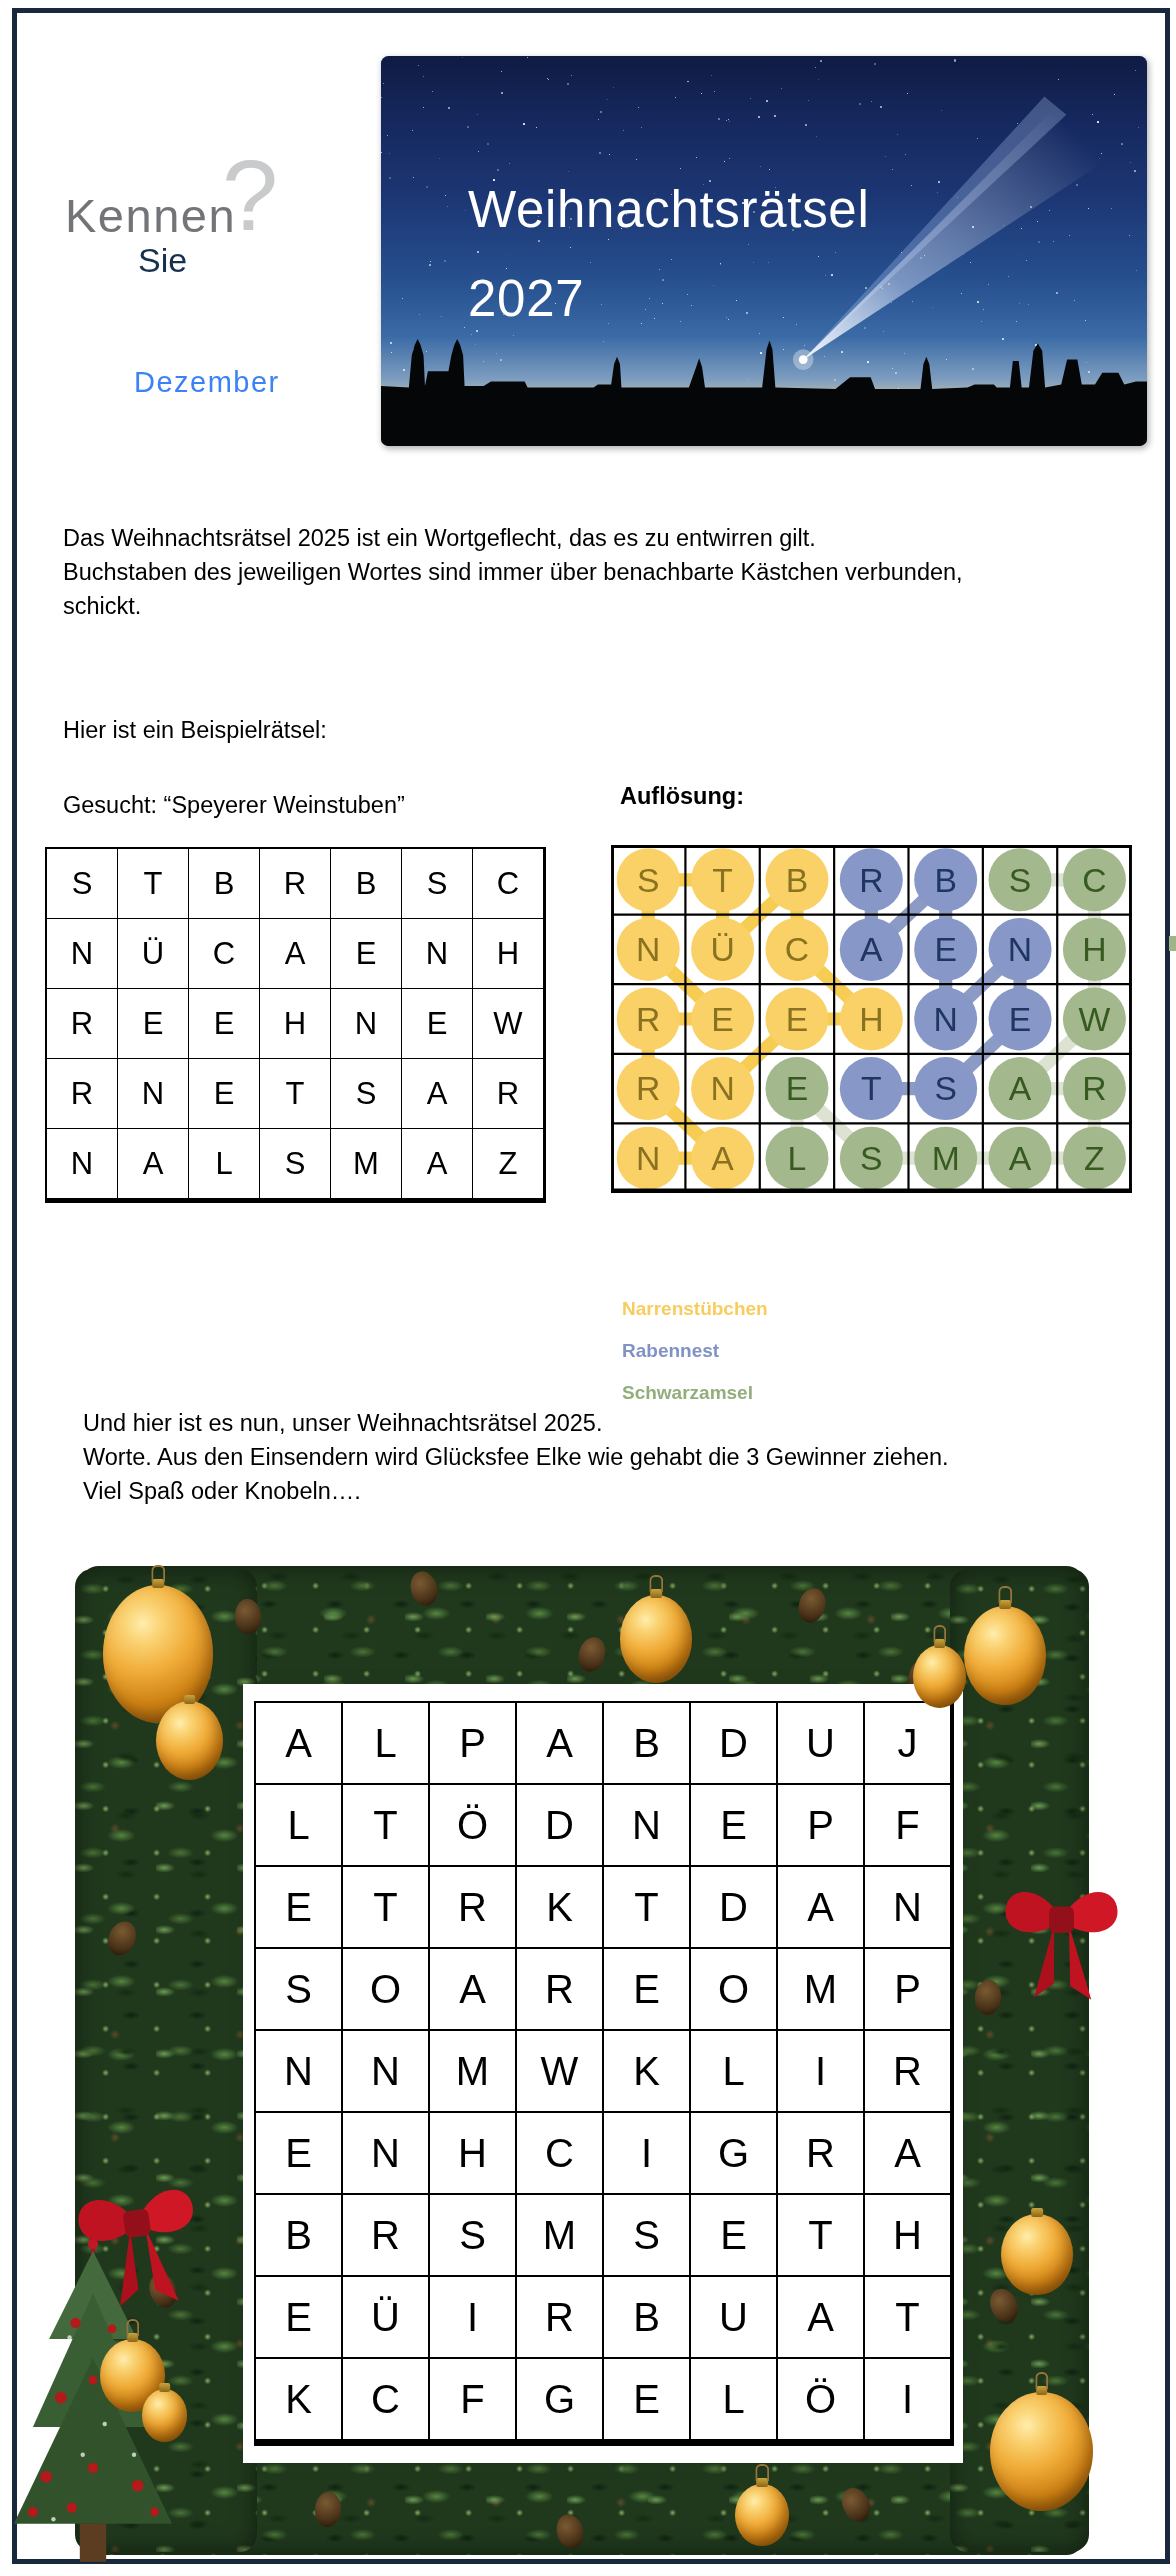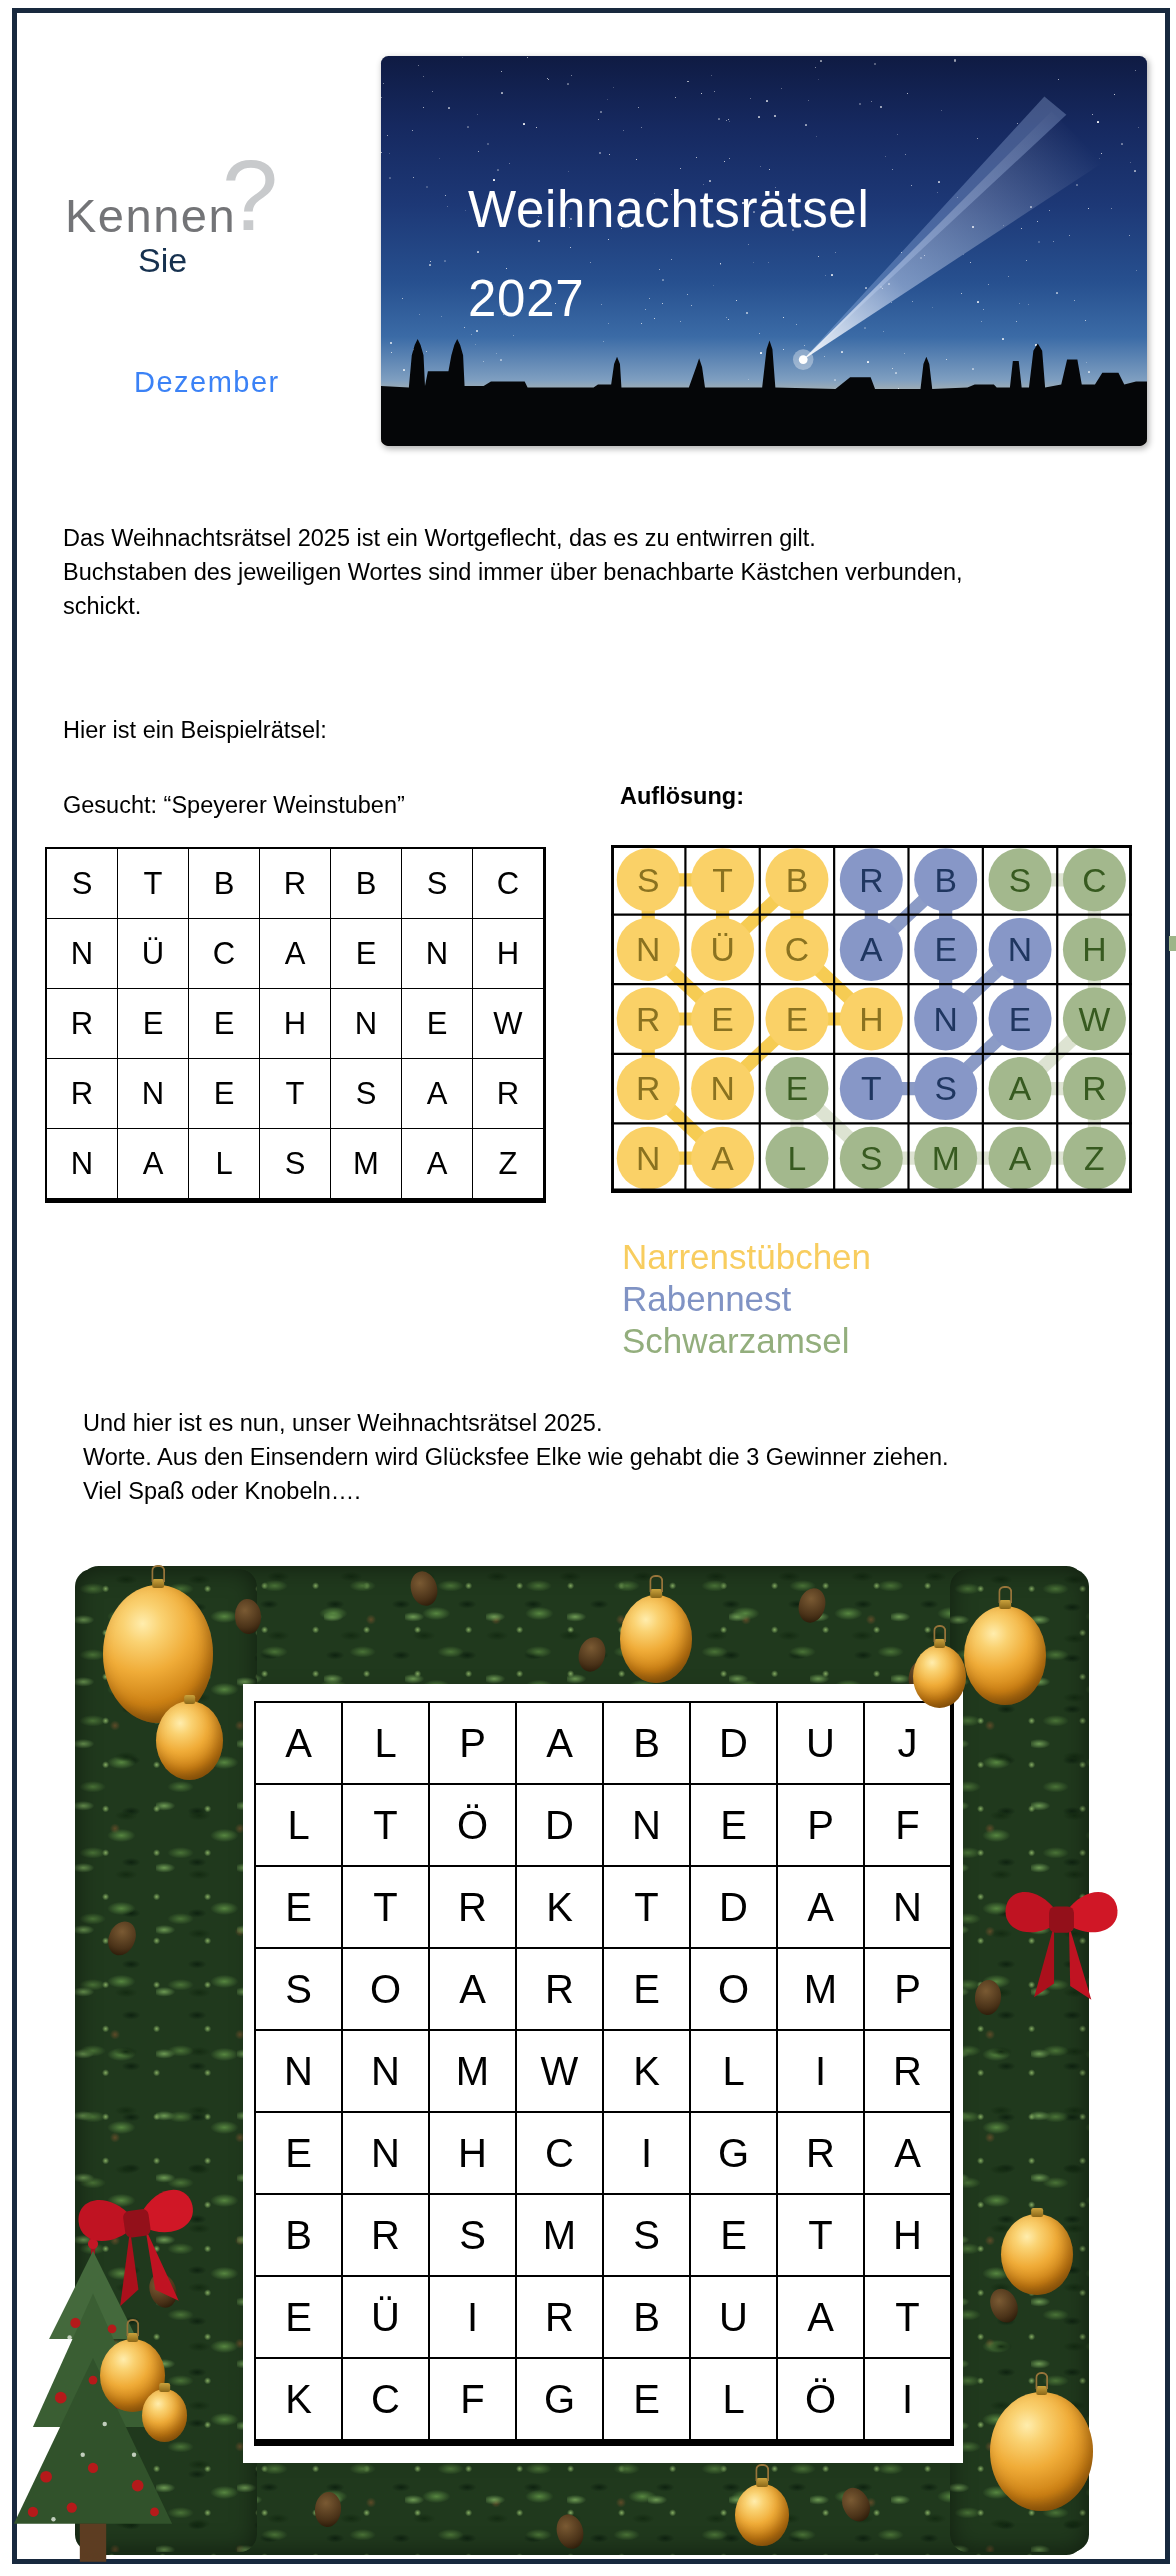--- a/index.html
+++ b/index.html
@@ -27,21 +27,21 @@
   #intro-lines{left:63px;top:521px;}
   #outro-lines{left:83px;top:1406px;}
   .label{position:absolute;font-size:23.5px;white-space:nowrap;}
   
   .lgrid{position:absolute;display:grid;background:#fff;border:2.2px solid #000;border-bottom-width:4.4px;}
   #example-grid{left:45px;top:847px;grid-template-columns:repeat(7,71px);grid-auto-rows:70px;}
   .lgrid .cell{border-right:1.5px solid #000;border-bottom:1.5px solid #000;display:flex;align-items:center;justify-content:center;}
   #example-grid .cell{font-size:31px;}
   
   #solution-holder{position:absolute;left:611px;top:845px;}
-  #legend{position:absolute;left:622px;top:1236px;font-weight:400;font-size:35px;line-height:42px;}
+  #legend{position:absolute;left:622px;top:1288px;font-weight:700;font-size:19px;line-height:42px;}
   
   .garland{position:absolute;border-radius:17.6px;background-color:#20391d;
     background-image:
       radial-gradient(ellipse 22px 9.5px at 20% 30%,#4a7337 0%,rgba(0,0,0,0) 60%),
       radial-gradient(ellipse 19px 8px at 70% 18%,#142b12 0%,rgba(0,0,0,0) 60%),
       radial-gradient(ellipse 23.5px 11px at 45% 65%,#568540 0%,rgba(0,0,0,0) 60%),
       radial-gradient(ellipse 16px 7.3px at 85% 75%,#0e2210 0%,rgba(0,0,0,0) 60%),
       radial-gradient(ellipse 20.5px 8.8px at 10% 82%,#6d9a54 0%,rgba(0,0,0,0) 55%),
       radial-gradient(circle 5.1px at 60% 45%,#85ad62 0%,rgba(0,0,0,0) 70%),
       radial-gradient(circle 7.3px at 32% 52%,#5d4a28 0%,rgba(0,0,0,0) 70%);

